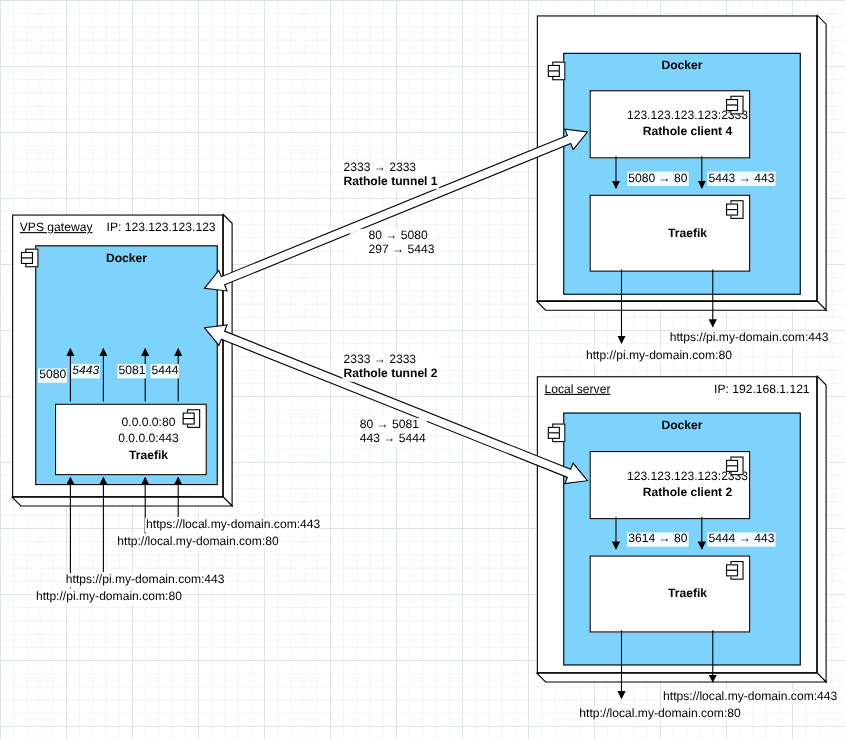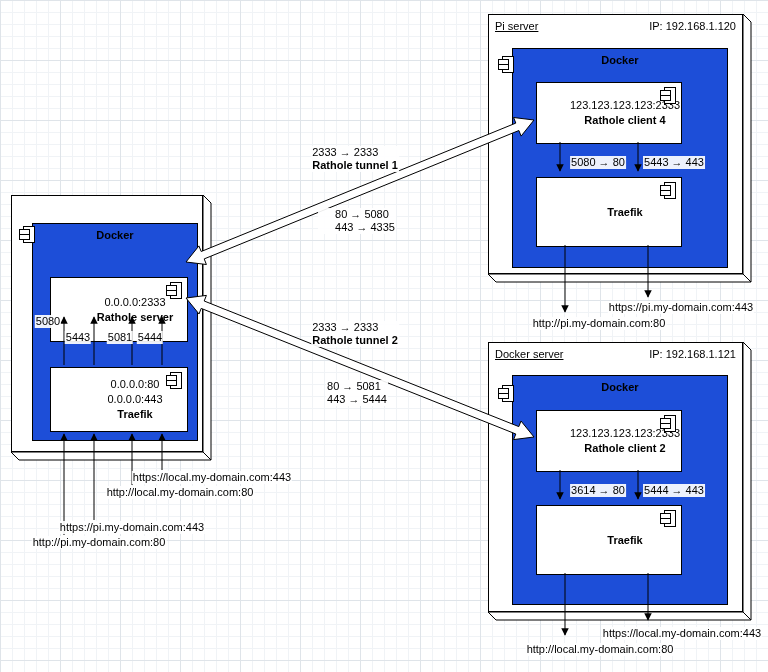--- a/index.html
+++ b/index.html
@@ -15,21 +15,21 @@
       linear-gradient(to right, #f0f3f6 1px, transparent 1px),
       linear-gradient(to bottom, #f0f3f6 1px, transparent 1px);
     background-size:60px 60px, 60px 60px, 12px 12px, 12px 12px;
   }
 
   .node{ position:absolute; background:#fff; border:1px solid #000; z-index:1; }
   .node-header{ display:flex; justify-content:space-between; padding:5px 6px 0 6px; font-size:11px; }
   .node-title{ text-decoration:underline; }
   .node-ip{ }
 
-  .docker{ position:absolute; background:#1d4ed8; border:1px solid #000; }
+  .docker{ position:absolute; background:#7dd3fc; border:1px solid #000; }
   .docker-label{ position:absolute; top:5px; left:0; right:0; text-align:center; font-size:11px; font-weight:bold; }
 
   .comp{
     position:absolute; background:#fff; border:1px solid #000;
     display:flex; flex-direction:column; justify-content:center; align-items:center;
     font-size:11px; line-height:15px; text-align:center;padding-left:32px;
   }
   .comp .name{ font-weight:bold; }
 
   .uml-icon{ position:absolute; width:12px; height:17px; border:1px solid #000; background:#fff; z-index:3; }
@@ -48,60 +48,55 @@
     padding:0 1px; text-align:left;
   }
   .lbl .bold{ font-weight:bold; }
 </style>
 </head>
 <body>
 
 <div id="canvas">
 
   <div class="node" style="left:11px; top:195px; width:192px; height:257px;">
+    <div class="node-header">
+      <span class="node-title">VPS gateway</span>
+      <span class="node-ip">IP: 123.123.123.123</span>
+    </div>
     <span class="uml-icon" style="left:11px; top:30px;"></span>
     <div class="docker" style="left:20px; top:27px; width:166px; height:218px;">
       <div class="docker-label">Docker</div>
-      <div class="comp" style="left:17px; top:53px; width:138px; height:65px;">
-        <span class="uml-icon" style="right:5px; top:4px;"></span>
-        <span class="addr">0.0.0.0:2333</span>
-        <span class="name">Rathole server</span>
-      </div>
       <div class="comp" style="left:17px; top:143px; width:138px; height:65px;">
         <span class="uml-icon" style="right:5px; top:4px;"></span>
         <span class="addr">0.0.0.0:80</span>
         <span class="addr">0.0.0.0:443</span>
         <span class="name">Traefik</span>
       </div>
     </div>
   </div>
 
   <div class="node" style="left:488px; top:14px; width:255px; height:260px;">
-    <div class="node-header">
-      <span class="node-title">Pi server</span>
-      <span class="node-ip">IP: 192.168.1.120</span>
-    </div>
     <span class="uml-icon" style="left:13px; top:41px;"></span>
     <div class="docker" style="left:23px; top:33px; width:216px; height:220px;">
       <div class="docker-label">Docker</div>
       <div class="comp" style="left:23px; top:33px; width:146px; height:62px;">
         <span class="uml-icon" style="right:5px; top:4px;"></span>
         <span class="addr">123.123.123.123:2333</span>
         <span class="name">Rathole client 4</span>
       </div>
       <div class="comp" style="left:23px; top:128px; width:146px; height:70px;">
         <span class="uml-icon" style="right:5px; top:4px;"></span>
         <span class="name">Traefik</span>
       </div>
     </div>
   </div>
 
   <div class="node" style="left:488px; top:342px; width:255px; height:270px;">
     <div class="node-header">
-      <span class="node-title">Docker server</span>
+      <span class="node-title">Local server</span>
       <span class="node-ip">IP: 192.168.1.121</span>
     </div>
     <span class="uml-icon" style="left:13px; top:42px;"></span>
     <div class="docker" style="left:23px; top:32px; width:216px; height:230px;">
       <div class="docker-label">Docker</div>
       <div class="comp" style="left:23px; top:34px; width:146px; height:62px;">
         <span class="uml-icon" style="right:5px; top:4px;"></span>
         <span class="addr">123.123.123.123:2333</span>
         <span class="name">Rathole client 2</span>
       </div>
@@ -159,34 +154,34 @@
       <line x1="648" y1="573" x2="648" y2="620" marker-end="url(#arr)"></line>
     </g>
   </svg>
 
   <div class="lbl" style="left:355px; top:146px;">
     <div>2333 → 2333</div>
     <div class="bold">Rathole tunnel 1</div>
   </div>
   <div class="lbl" style="left:357px; top:208px;padding-left:17px;">
     <div>80 → 5080</div>
-    <div>443 → 4335</div>
+    <div>297 → 5443</div>
   </div>
 
   <div class="lbl" style="left:355px; top:321px;">
     <div>2333 → 2333</div>
     <div class="bold">Rathole tunnel 2</div>
   </div>
   <div class="lbl" style="left:357px; top:380px;">
     <div>80 → 5081</div>
     <div>443 → 5444</div>
   </div>
 
-  <div class="lbl" style="left:48px;  top:315px;">5080</div>
-  <div class="lbl" style="left:78px;  top:331px;">5443</div>
+  <div class="lbl" style="left:48px;  top:335px;">5080</div>
+  <div class="lbl" style="left:78px;  top:331px;font-style:italic;">5443</div>
   <div class="lbl" style="left:120px; top:331px;">5081</div>
   <div class="lbl" style="left:150px; top:331px;">5444</div>
 
   <div class="lbl" style="left:212px; top:471px;">https://local.my-domain.com:443</div>
   <div class="lbl" style="left:180px; top:486px;">http://local.my-domain.com:80</div>
   <div class="lbl" style="left:132px; top:521px;">https://pi.my-domain.com:443</div>
   <div class="lbl" style="left:99px;  top:536px;">http://pi.my-domain.com:80</div>
 
   <div class="lbl" style="left:598px; top:156px;">5080 → 80</div>
   <div class="lbl" style="left:674px; top:156px;">5443 → 443</div>

